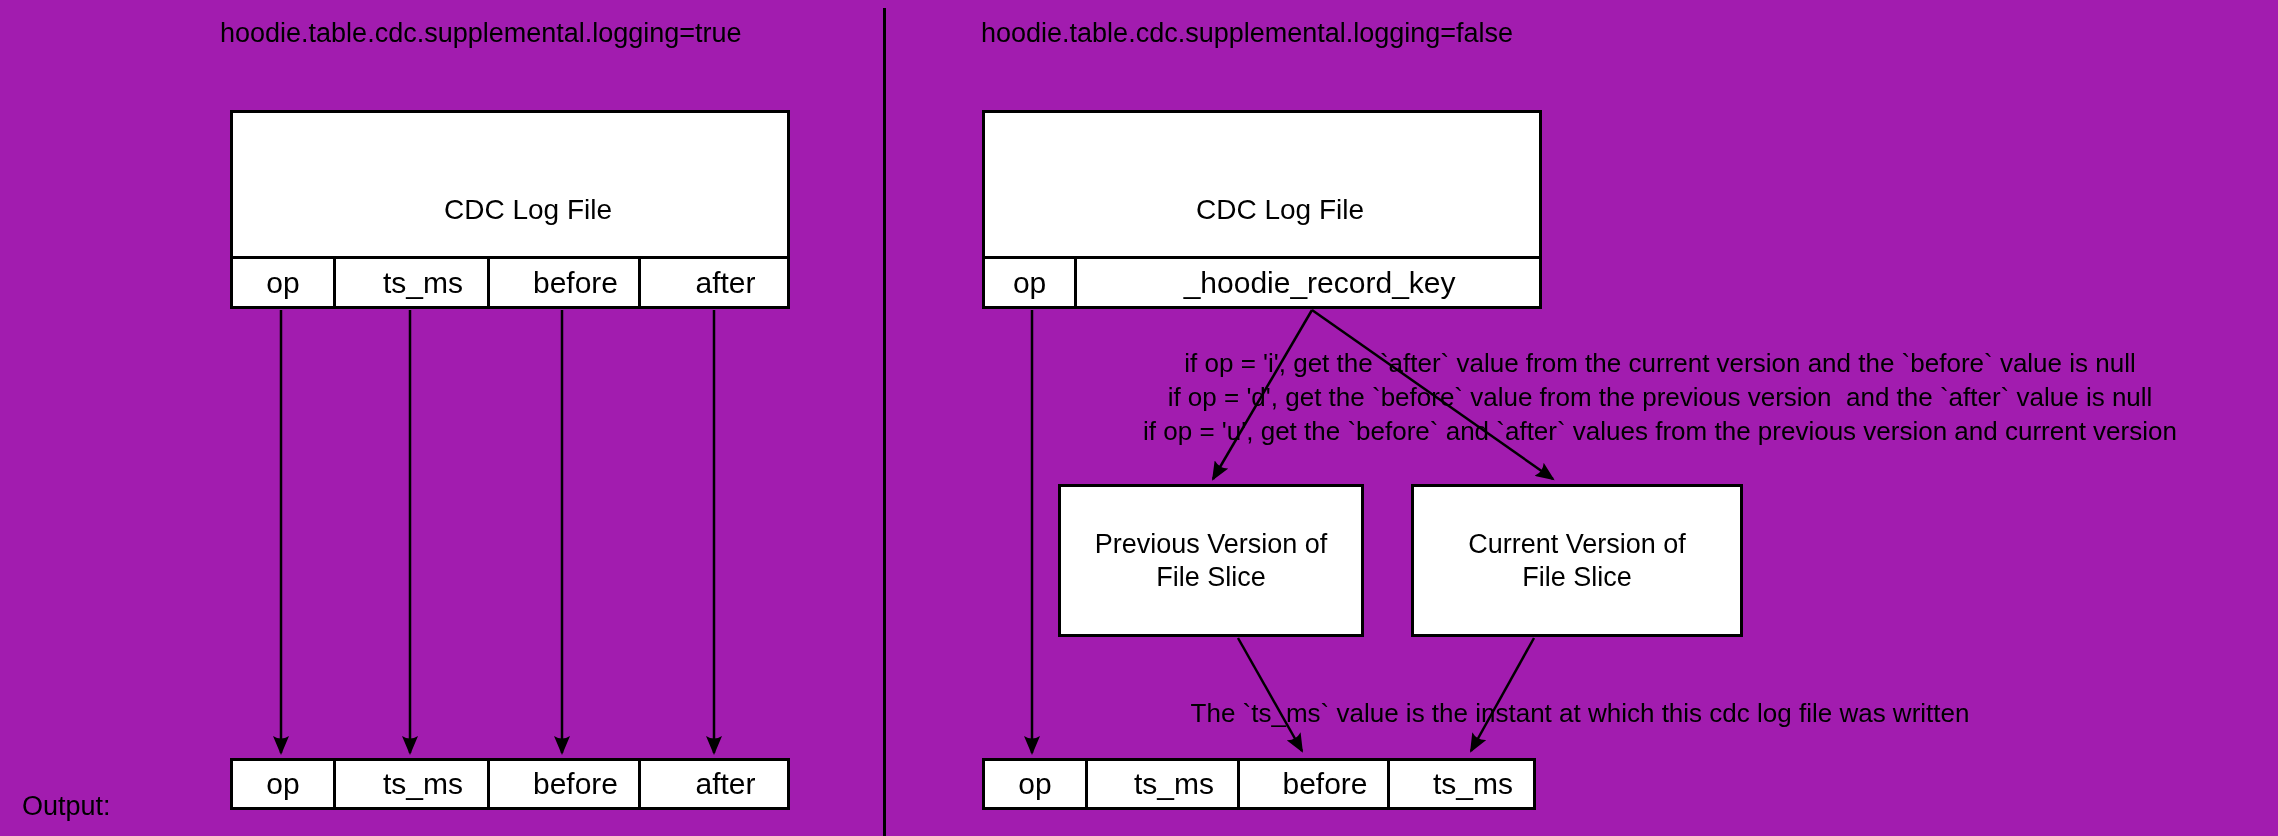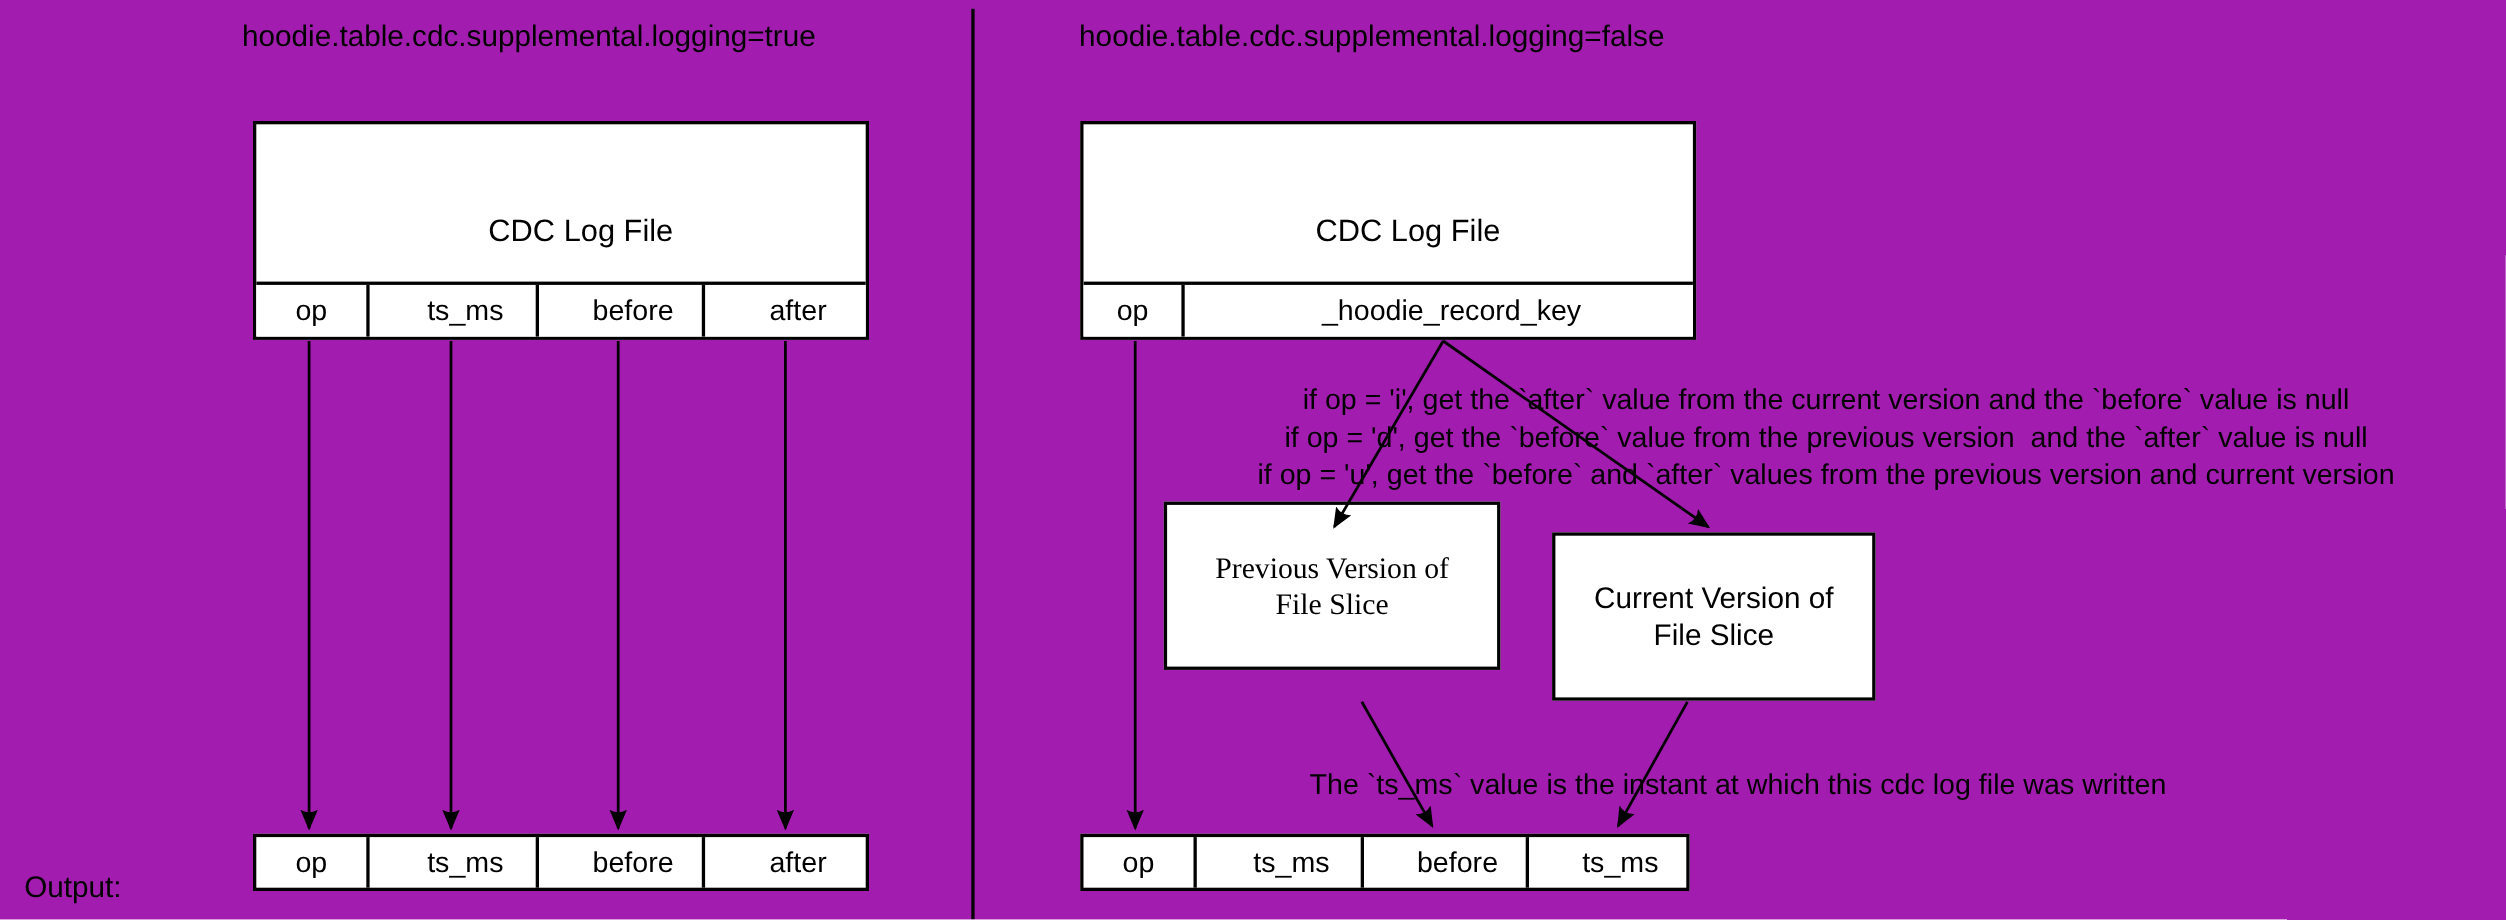--- a/index.html
+++ b/index.html
@@ -37,21 +37,21 @@
     position: absolute;
     left: 0; right: 0; bottom: 0;
     display: flex;
     border-top: 3px solid #000;
     background: #fff;
   }
   .cell {
     display: flex;
     align-items: center;
     justify-content: center;
-    font-size: 26px;
+    font-size: 30px;
     height: 100%;
   }
   .cell + .cell { border-left: 3px solid #000; padding-left: 23px; }
   .out-tbl {
     position: absolute;
     display: flex;
     border: 3px solid #000;
     background: #fff;
   }
   
@@ -146,26 +146,26 @@
       <div class="cell" style="width:518px;">_hoodie_record_key</div>
     </div>
   </div>
 
   <div class="rules">
     <div>if op = 'i', get the `after` value from the current version and the `before` value is null</div>
     <div>if op = 'd', get the `before` value from the previous version  and the `after` value is null</div>
     <div>if op = 'u', get the `before` and `after` values from the previous version and current version</div>
   </div>
 
-  <div class="vbox" style="left:1058px; top:456px; width:306px; height:153px;font-family:Liberation Serif, serif;">
+  <div class="vbox" style="left:1058px; top:484px; width:306px; height:153px;">
     <span>Previous Version of</span>
     <span>File Slice</span>
   </div>
 
-  <div class="vbox" style="left:1411px; top:484px; width:294px; height:153px;">
+  <div class="vbox" style="left:1411px; top:484px; width:332px; height:153px;">
     <span>Current Version of</span>
     <span>File Slice</span>
   </div>
 
   <div class="ts-note">The `ts_ms` value is the instant at which this cdc log file was written</div>
 
   <div class="out-tbl" style="left:982px; top:758px; width:554px; height:52px;">
     <div class="cell" style="width:100px;">op</div>
     <div class="cell" style="width:152px;">ts_ms</div>
     <div class="cell" style="width:150px;">before</div>

